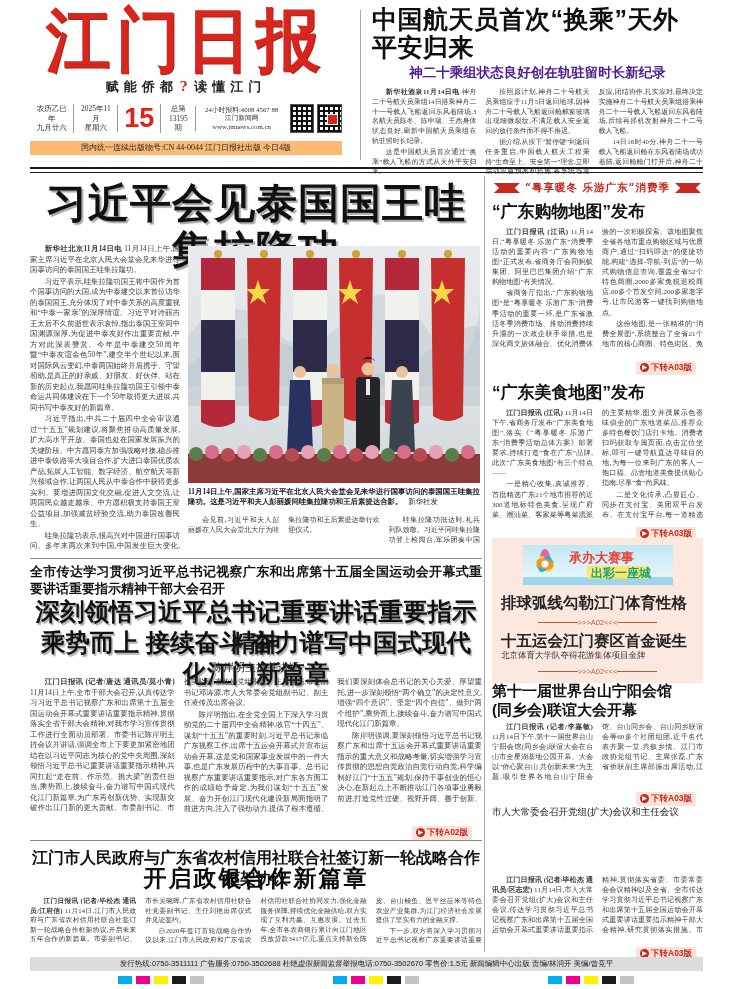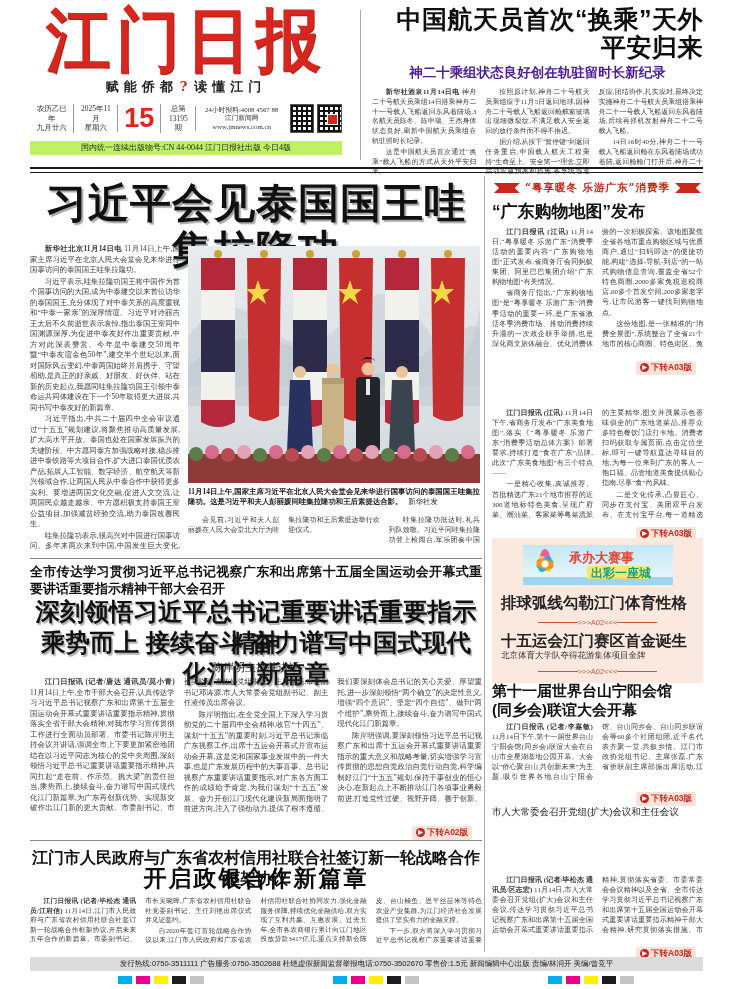--- a/index.html
+++ b/index.html
@@ -17,30 +17,30 @@
   .dateline{display:flex;align-items:center;justify-content:center;font-size:7.5px;color:#333;
             line-height:1.25;text-align:center;}
   .dl-item{padding:0 6px;border-left:1px solid #999;}
   .dl-item:first-child{border-left:none;}
   .dl-big{font-size:27px;font-weight:bold;color:#e2231a;font-family:"Liberation Sans",sans-serif;line-height:1;}
   .qr{width:27px;height:27px;border:1px solid #555;margin-left:3px;
       background-image:repeating-linear-gradient(0deg,#111 0 2px,transparent 2px 5px),
                        repeating-linear-gradient(90deg,#111 0 2px,#fff 2px 5px);}
   .qr.q2{position:relative;}
   .qr.q2::after{content:"";position:absolute;left:9px;top:9px;width:9px;height:9px;background:#d7261d;border:1px solid #fff;}
-  .pubbar{background:#bef264;font-size:8px;text-align:center;line-height:14px;color:#222;}
+  .pubbar{background:#fdba74;font-size:8px;text-align:center;line-height:14px;color:#222;}
   
   .double-rule{border-top:2.5px solid #1a1a1a;border-bottom:1px solid #1a1a1a;height:3px;}
   .hline{border-top:1px solid #888;}
   .vline{border-left:1px solid #aaa;}
   
   .hl-main{font-family:"Liberation Sans",sans-serif;font-weight:900;font-size:41px;color:#101010;
            text-align:center;letter-spacing:1px;line-height:1.15;text-shadow:2px 2px 1px rgba(60,60,60,.45);}
   .hl-top{font-family:"Liberation Sans",sans-serif;font-weight:900;font-size:25px;color:#0e0e0e;
-          text-align:right;letter-spacing:.5px;line-height:1.1;}
+          text-align:left;letter-spacing:.5px;line-height:1.1;}
   .hl-sub{font-family:"Liberation Sans",sans-serif;font-size:13.5px;color:#4c1d95;text-align:center;font-weight:600;}
   .hl-mid{font-family:"Liberation Sans",sans-serif;font-weight:900;font-size:24.5px;color:#111;
           text-align:center;line-height:1.25;text-shadow:1.5px 1.5px 1px rgba(60,60,60,.4);}
   .kicker{font-family:"Liberation Sans",sans-serif;font-weight:bold;font-size:13px;color:#111;
           text-align:justify;line-height:1.3;}
   .byline{font-family:"Liberation Sans",sans-serif;font-size:11px;text-align:center;color:#222;}
   .hl-serif{font-family:"Liberation Serif",serif;font-weight:900;font-size:23px;text-align:center;color:#0d0d0d;letter-spacing:2px;}
   .hl-right{font-family:"Liberation Sans",sans-serif;font-weight:900;font-size:17px;color:#101010;line-height:1.25;}
   .hl-right.sm{font-size:15px;}
   
@@ -276,20 +276,21 @@
       <p>省商务厅指出,“广东购物地图”是“粤享暖冬 乐游广东”消费季活动的重要一环,是广东省激活冬季消费市场、推动消费持续升温的一次政企联手举措,也是深化商文旅体融合、优化消费体验的一次积极探索。该地图聚焦全省各地市重点购物区域与优质商户,通过“扫码即达”的便捷功能,构建“选择-导航-到店”的一站式购物信息查询,覆盖全省52个特色商圈,2000多家免税退税商店,60多个首发空间,200多家老字号,让市民游客一键找到购物地点。</p>
       <p>这份地图,是一张精准的“消费全景图”,系统整合了全省21个地市的核心商圈、特色街区、免税退税商店、老字号品牌和特产资源,清晰标注了从国际消费枢纽到地方特色网点的多层次消费场景,堪称广东消费的“全景指南”。</p>
     </div>
   <div class="abs" style="left:636px;top:355px;">
     <span class="jump">
         <span class="jump-ico">▶</span>
         <span>下转A03版</span>
       </span>
   </div>
 
+  <div class="abs hl-right" style="left:492px;top:382px;width:211px;">“广东美食地图”发布</div>
   <div class="abs body-txt cols2" style="left:492px;top:408px;width:211px;height:112px;font-size:7.1px;">
       <p><b>江门日报讯 (江讯)</b> 11月14日下午,省商务厅发布“广东美食地图”,落实《“粤享暖冬 乐游广东”消费季活动总体方案》部署要求,持续打造“食在广东”品牌,此次“广东美食地图”有三个特点——</p>
       <p>一是精心收集,真诚推荐。首批精选广东21个地市推荐的近300道地标特色美食,呈现广府菜、潮汕菜、客家菜等粤菜流派的主要精华,图文并茂展示色香味俱全的广东地道菜品,推荐众多特色餐饮门店打卡地。消费者扫码获取专属页面,点击定位坐标,即可一键导航直达寻味目的地,为每一位来到广东的客人一饱口福、品尝地道美食提供贴心指南,尽享“食”尚风味。</p>
       <p>二是文化传承,凸显匠心。同步在支付宝、美团双平台发布。在支付宝平台,每一道精选美食都有一个小故事,融合着广东美食的历史渊源、精选食材、精湛技艺和文化寓意,让广大美食爱好者不仅感受到广东美食的温情,更能体会到美食背后的匠心。在美团平台,寻味美食专区一览精选美食风采,地市专区可直达当地热门榜、必吃榜、黑珍珠、好评榜等上榜餐厅,还能一键领取食在广东配套优惠券。</p>
     </div>
   <div class="abs" style="left:636px;top:521px;">
     <span class="jump">
         <span class="jump-ico">▶</span>
         <span>下转A03版</span>
       </span>

